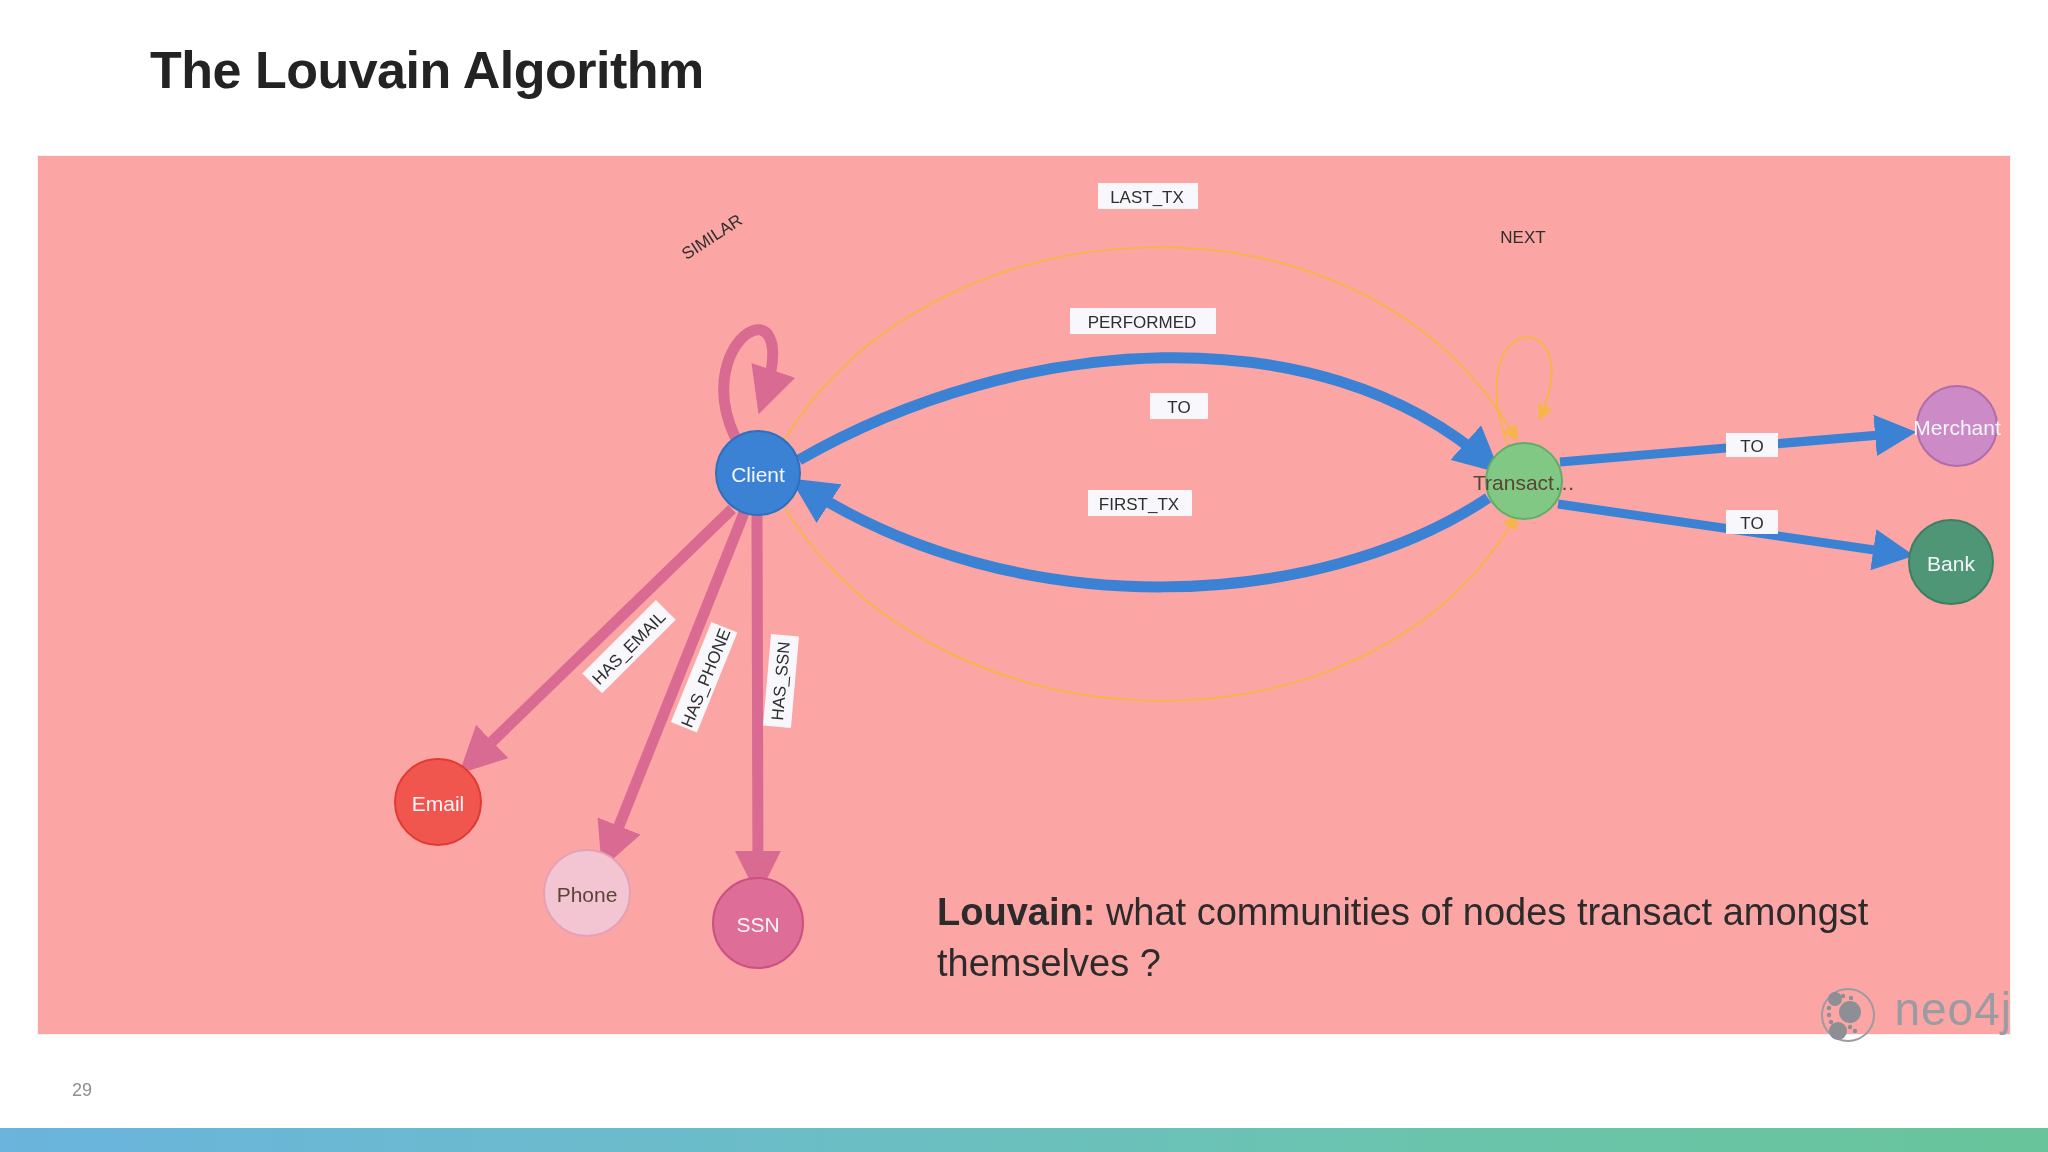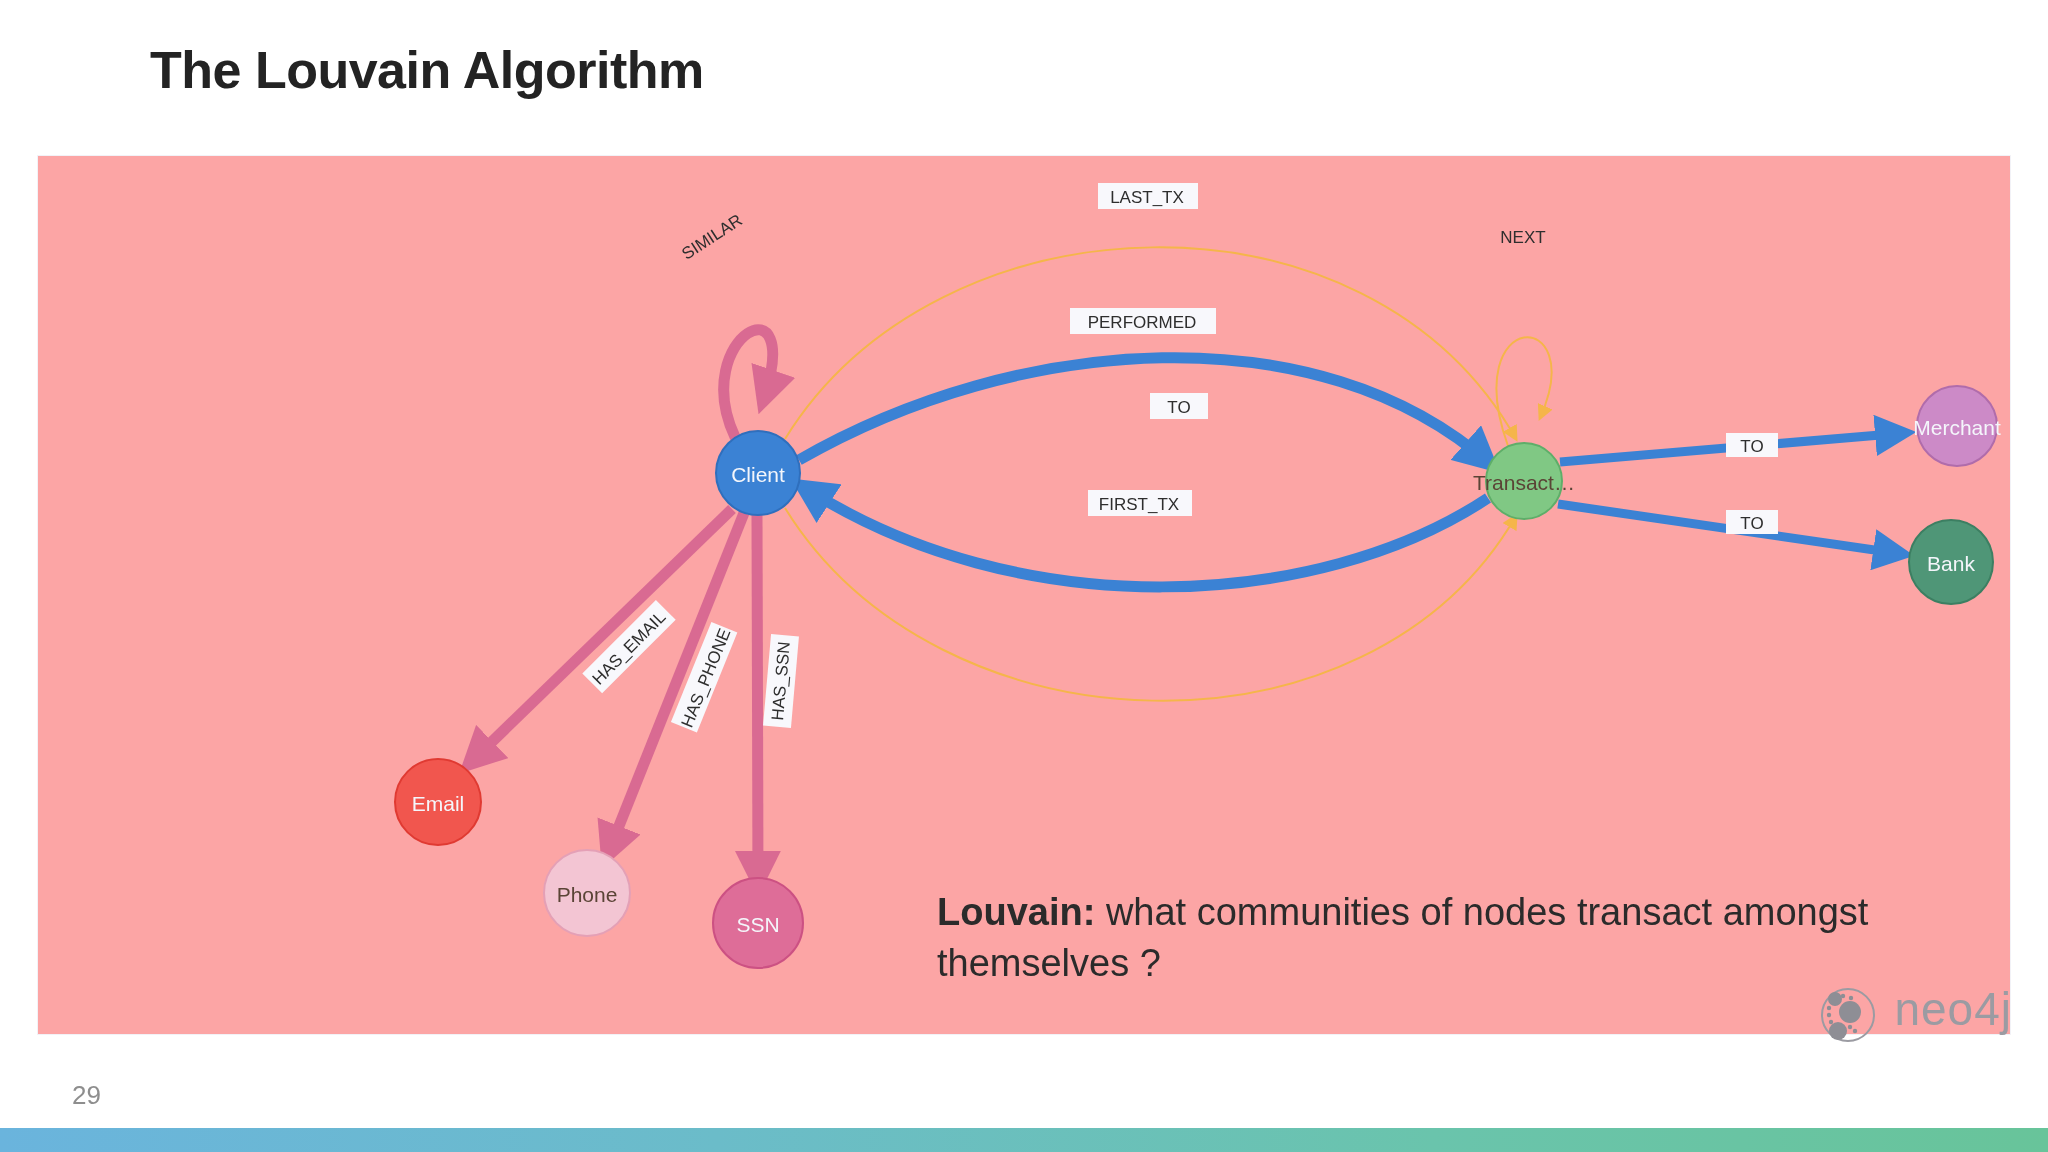--- a/index.html
+++ b/index.html
@@ -79,21 +79,21 @@
     font-family: "Liberation Sans", sans-serif;
     margin-top: 42px;
   }
   #caption .lead { font-weight: bold; }
 
   
   #page-number {
     position: absolute;
     left: 72px;
     top: 1080px;
-    font-size: 26px;
+    font-size: 18px;
     color: #8e8e8e;
     font-family: "Liberation Sans", sans-serif;
   }
 
   #brand-logo {
     position: absolute;
     right: 36px;
     top: 986px;
     height: 62px;
     display: flex;

